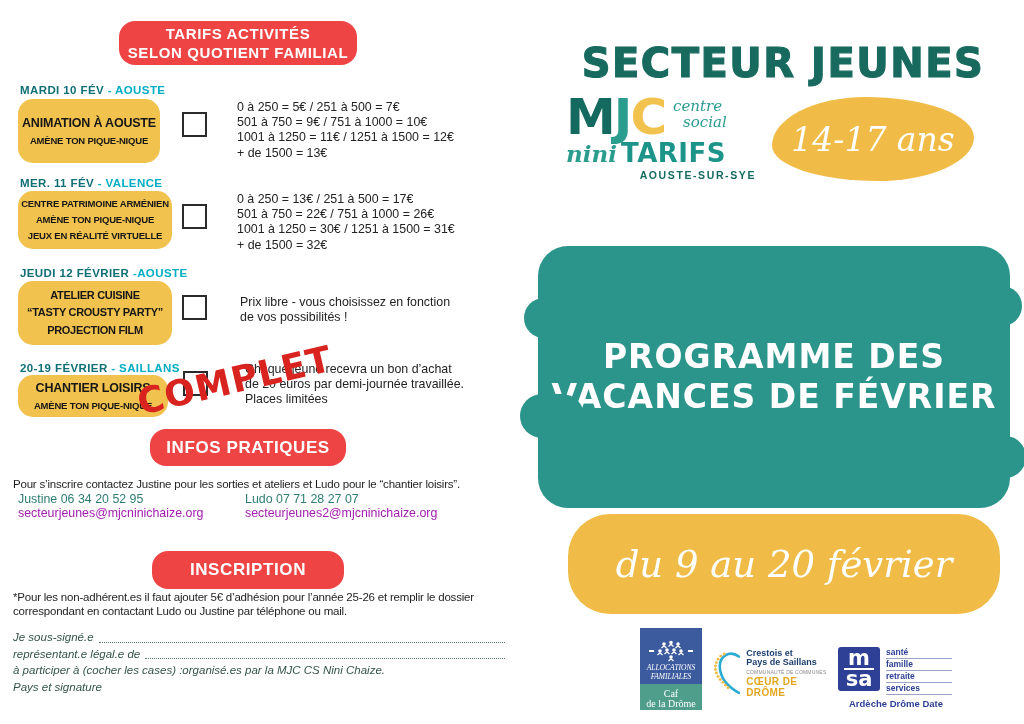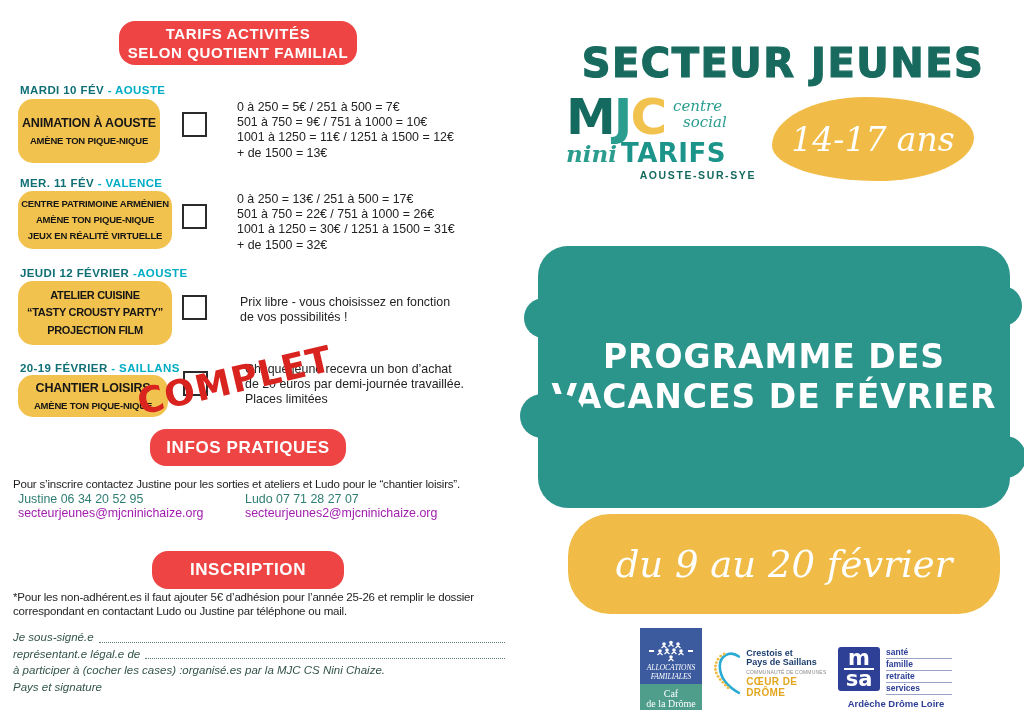--- a/index.html
+++ b/index.html
@@ -310,17 +310,17 @@
           <div class="m1">m</div>
           <div class="m2">sa</div>
         </div>
         <div class="msa-services">
           <div>santé</div>
           <div>famille</div>
           <div>retraite</div>
           <div>services</div>
         </div>
       </div>
-      <div class="msa-region">Ardèche Drôme Loire</div>
+      <div class="msa-region">Ardèche Drôme Date</div>
     </div>
 
   </section>
 </div>
 
 </body></html>

